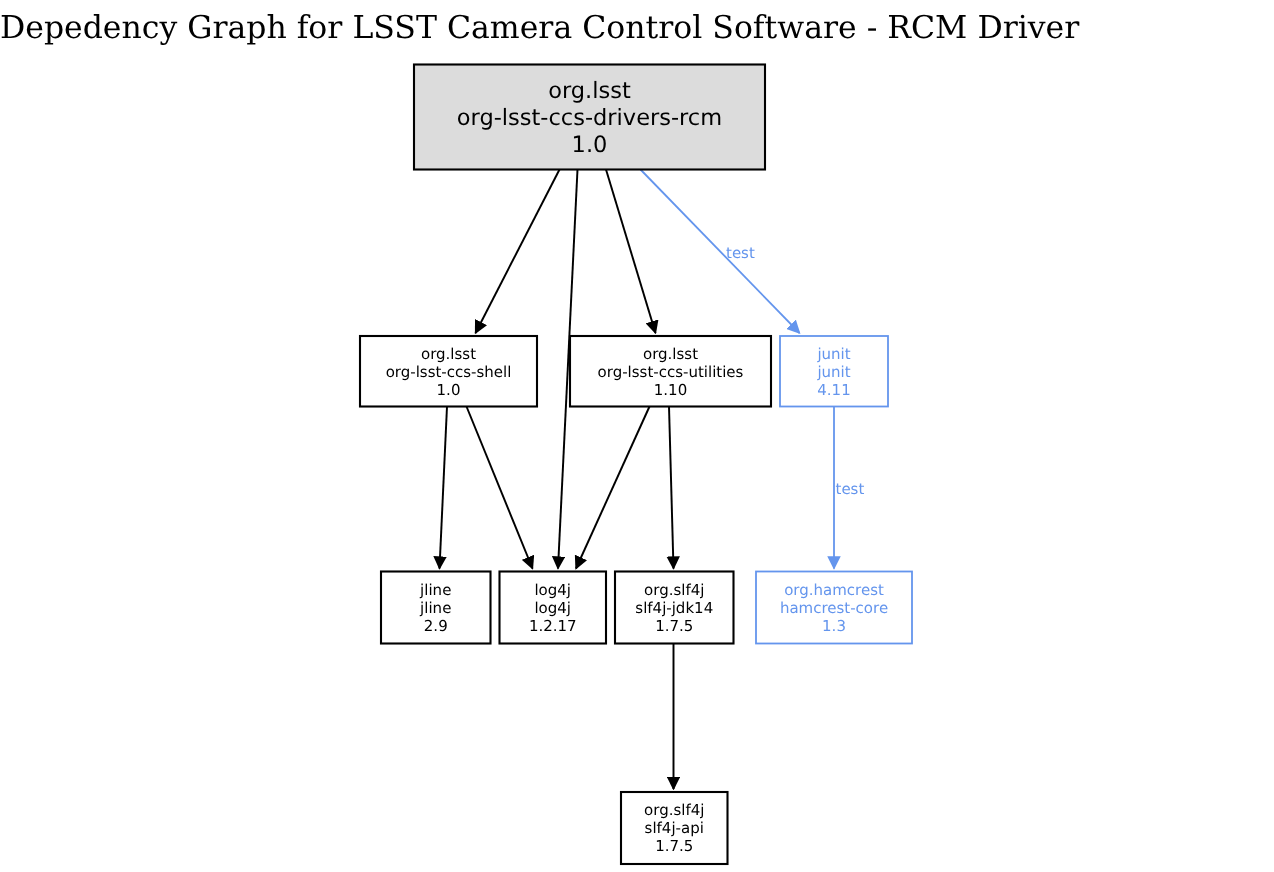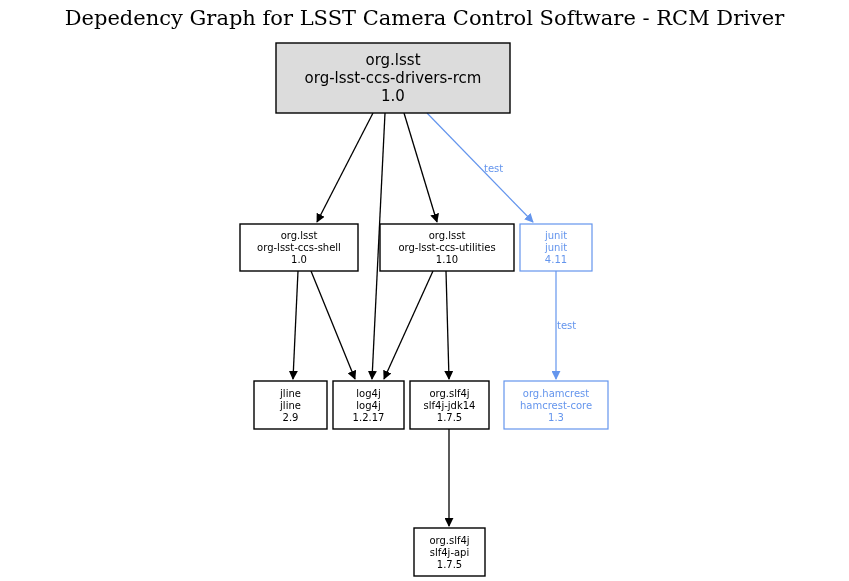--- a/index.html
+++ b/index.html
@@ -1,18 +1,18 @@
 <!DOCTYPE html>
 <html><head>
   <meta charset="utf-8">
   <style>
     html, body { margin: 0; padding: 0; background: #ffffff; }
     body { width: 849px; height: 581px; position: relative; overflow: hidden; }
     #graph-title {
-      position: absolute; left: 0; top: 6px; width: 849px; text-align: center;
+      position: absolute; left: 0; top: 6px; width: 849px; 
       font-family: "DejaVu Serif", serif; font-size: 21px; color: #000;
     }
     svg { position: absolute; left: 0; top: 0; }
     .node-text { font-family: "DejaVu Sans", sans-serif; text-anchor: middle; }
     .edge-label { font-family: "DejaVu Sans", sans-serif; font-size: 10px; }
   </style>
 </head>
 <body>
 
 <div id="graph-title">Depedency Graph for LSST Camera Control Software - RCM Driver</div>

